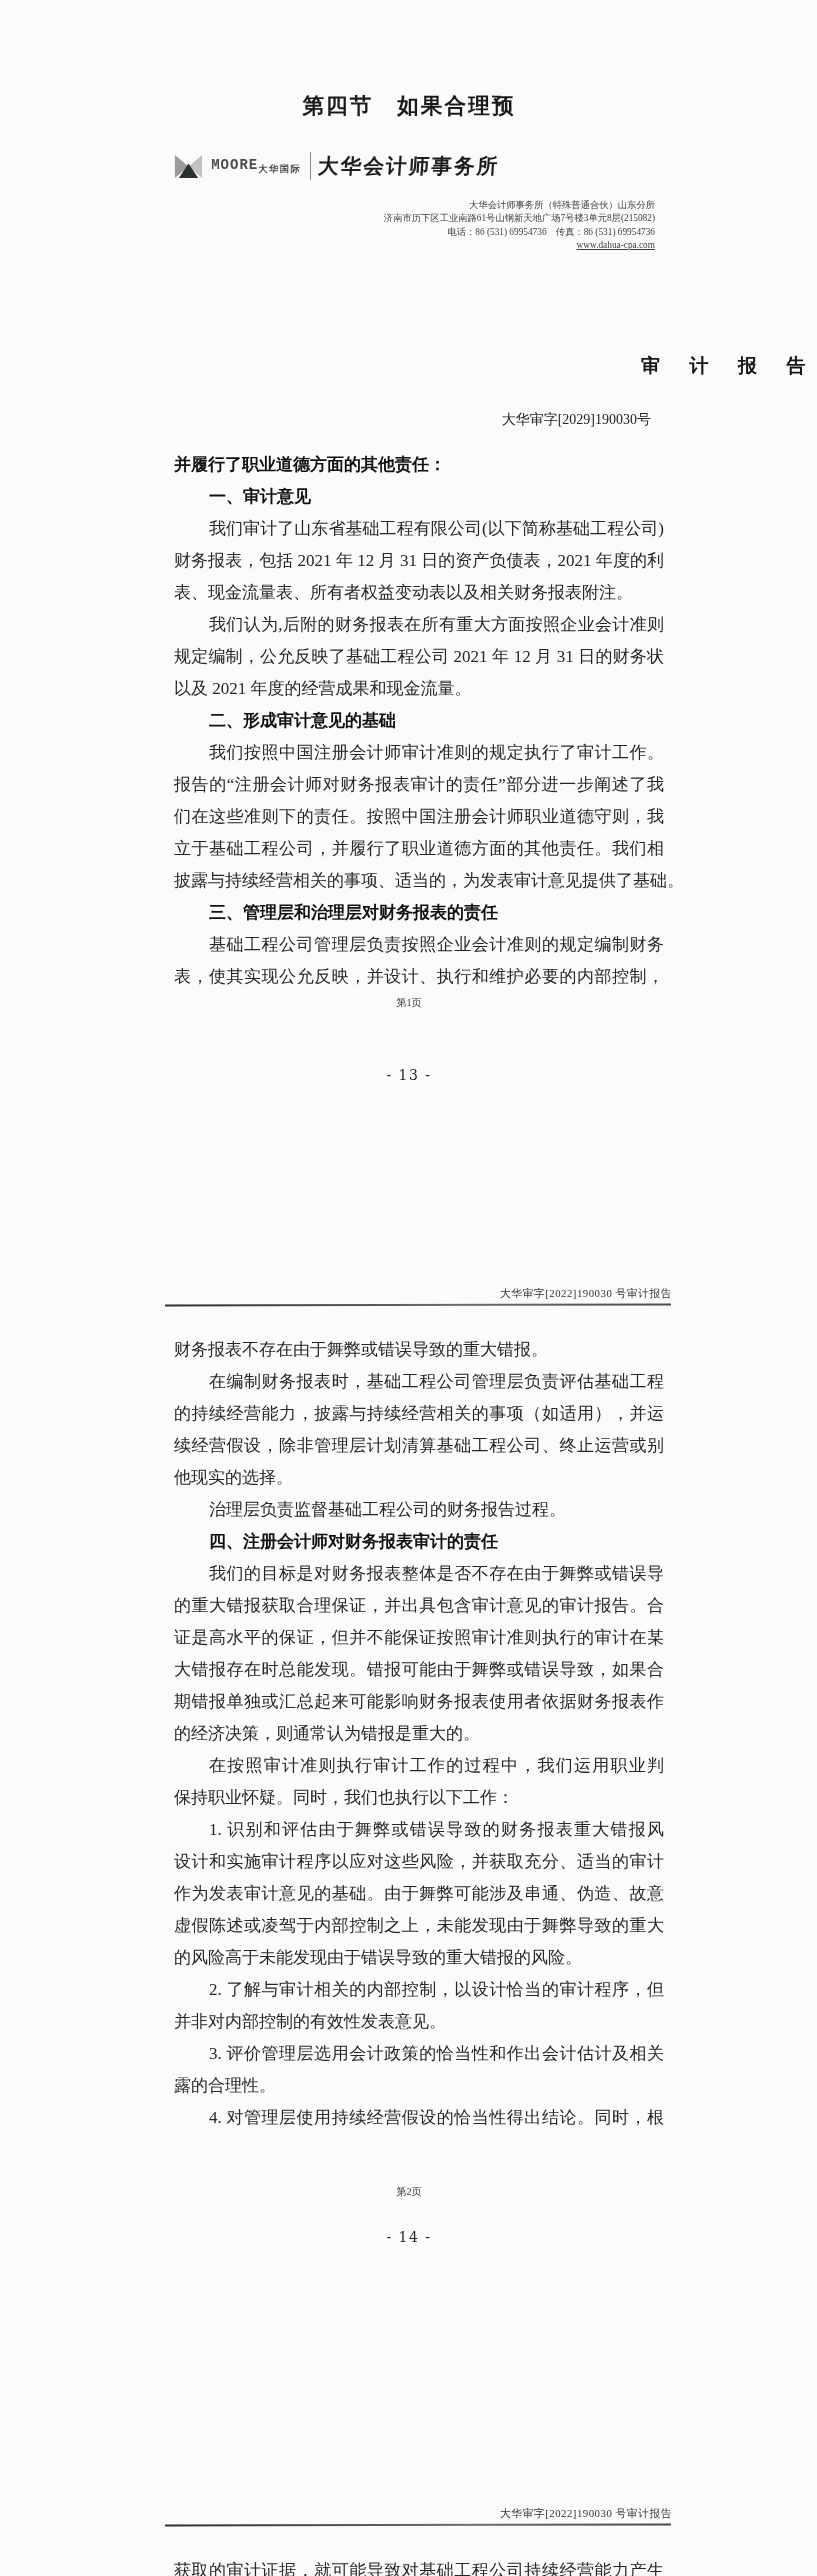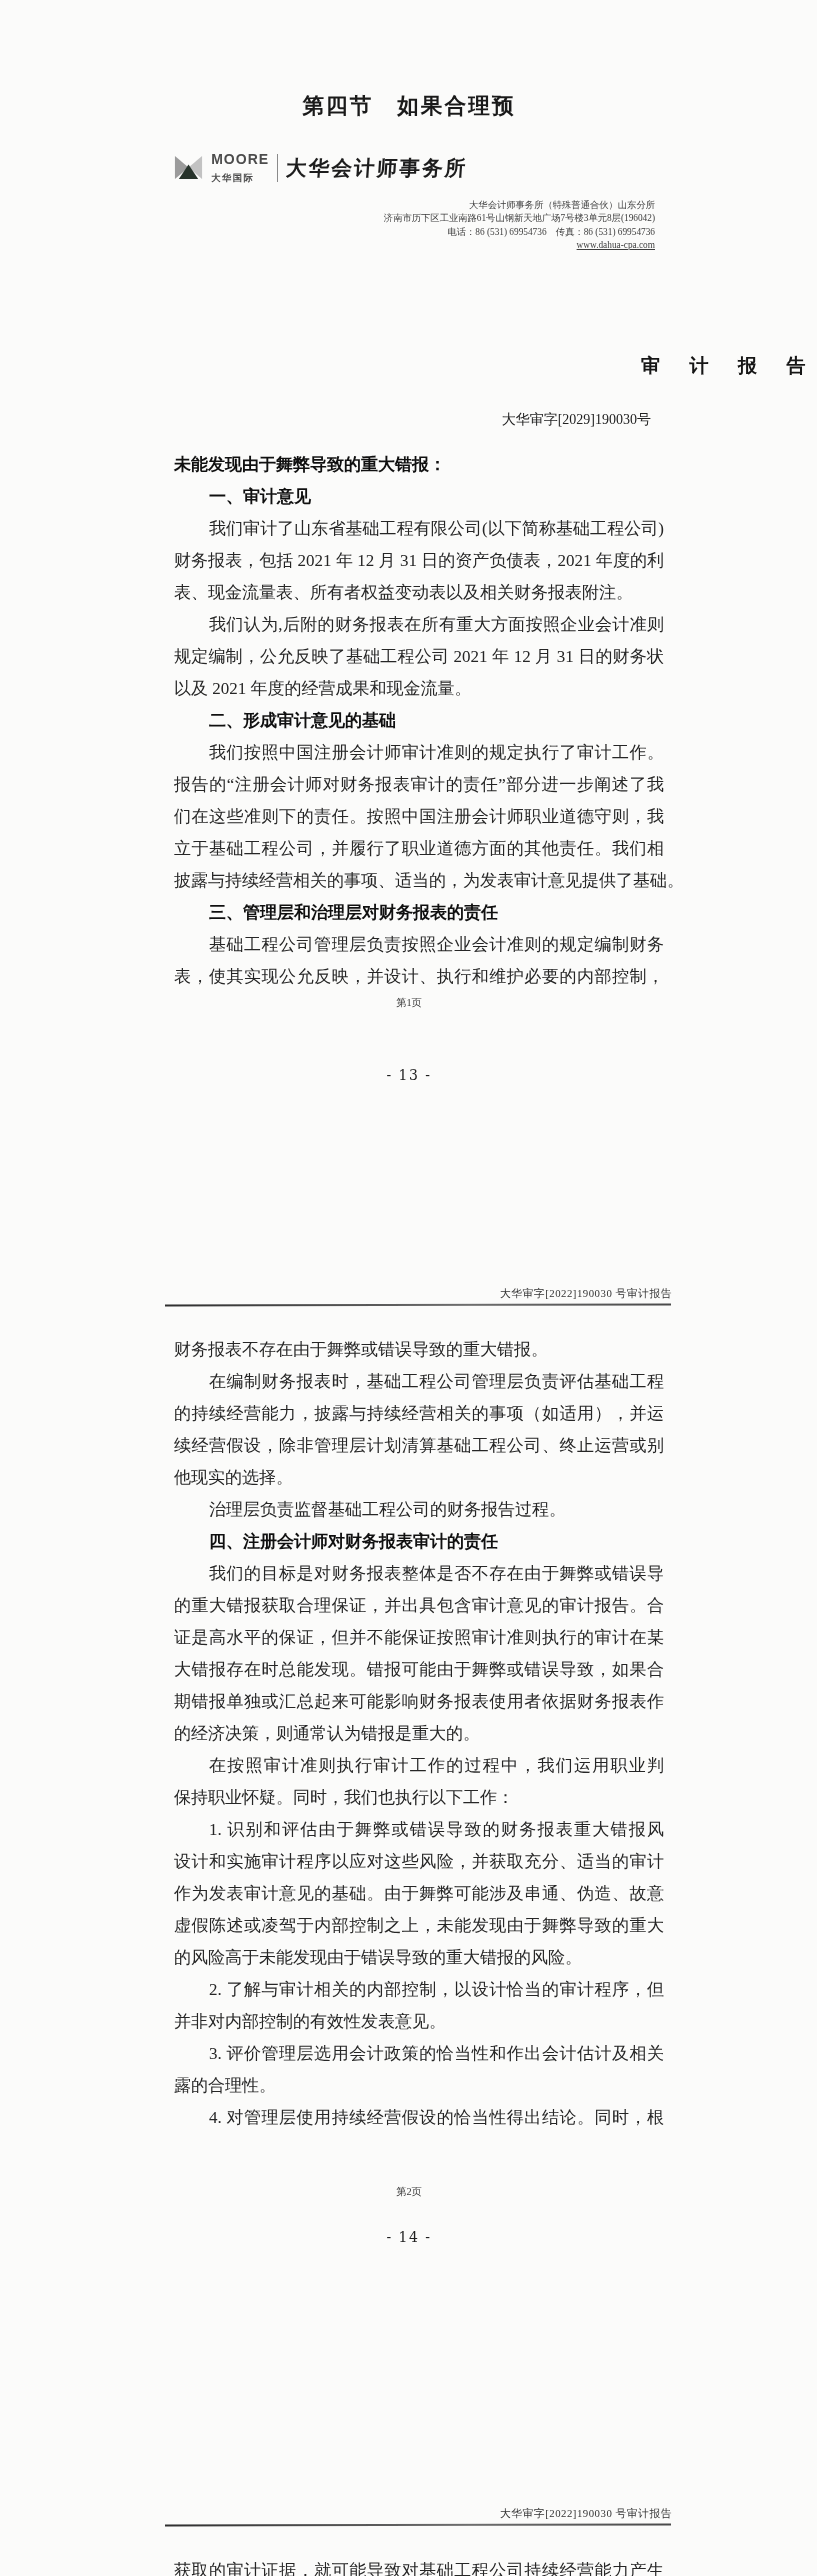--- a/index.html
+++ b/index.html
@@ -9,22 +9,22 @@
     font-family:"Liberation Serif","DejaVu Serif",serif;
     overflow:hidden;
   }
   .abs{position:absolute}
   
   #section-title{top:91px;left:0;width:100%;text-align:center;
     font-size:21.6px;font-weight:bold;color:#1a1a1a;letter-spacing:2.1px}
   
   #logo-row{top:152px;left:174px;display:flex;align-items:center;gap:8.2px}
   #logo-mark{width:29px;height:27px;display:block}
-  #logo-word{display:flex;flex-direction:column;line-height:1.05;
-    font-family:Liberation Sans, sans-serif;color:#4c4c4c}
+  #logo-word{display:flex;flex-direction:row;line-height:1.05;
+    font-family:Liberation Mono, monospace;color:#4c4c4c}
   #logo-word .en{font-size:14px;font-weight:bold;letter-spacing:1px}
   #logo-word .cn{font-size:9.3px;font-weight:bold;letter-spacing:1.5px;margin-top:7px}
   #logo-divider{width:0.5px;height:28px;background:#8a8a8a}
   #firm-calligraphy{font-size:20.6px;font-weight:bold;color:#1d1d1d;
     letter-spacing:2.1px;transform:skewX(-4deg)}
   #address-block{top:199px;right:163px;text-align:right;color:#3d3d3d}
   #address-block .ln{font-size:9.3px;line-height:13.4px;height:13.4px}
   #address-block .u{text-decoration:underline}
   
   #report-title{top:353px;left:0;width:100%;text-align:right;
@@ -59,30 +59,30 @@
   </svg>
   <div id="logo-word">
     <span class="en">MOORE</span>
     <span class="cn">大华国际</span>
   </div>
   <div id="logo-divider"></div>
   <div id="firm-calligraphy">大华会计师事务所</div>
 </div>
 <div class="abs" id="address-block">
     <div class="ln">大华会计师事务所（特殊普通合伙）山东分所</div>
-    <div class="ln">济南市历下区工业南路61号山钢新天地广场7号楼3单元8层(196042)</div>
+    <div class="ln">济南市历下区工业南路61号山钢新天地广场7号楼3单元8层(215082)</div>
     <div class="ln">电话：86 (531) 69954736　传真：86 (531) 69954736</div>
     <div class="ln u">www.dahua-cpa.com</div>
   </div>
 
 <div class="abs" id="report-title">审 计 报 告</div>
 <div class="abs" id="report-no">大华审字[2029]190030号</div>
 
 <div class="abs body-col" style="top:449px">
-    <div class="ln hd">未能发现由于舞弊导致的重大错报：</div>
+    <div class="ln hd">并履行了职业道德方面的其他责任：</div>
     <div class="ln hd ind">一、审计意见</div>
     <div class="ln ind j">我们审计了山东省基础工程有限公司(以下简称基础工程公司)</div>
     <div class="ln j">财务报表，包括 2021 年 12 月 31 日的资产负债表，2021 年度的利润</div>
     <div class="ln">表、现金流量表、所有者权益变动表以及相关财务报表附注。</div>
     <div class="ln ind j">我们认为,后附的财务报表在所有重大方面按照企业会计准则的</div>
     <div class="ln j">规定编制，公允反映了基础工程公司 2021 年 12 月 31 日的财务状况</div>
     <div class="ln">以及 2021 年度的经营成果和现金流量。</div>
     <div class="ln hd ind">二、形成审计意见的基础</div>
     <div class="ln ind j">我们按照中国注册会计师审计准则的规定执行了审计工作。审计</div>
     <div class="ln j">报告的“注册会计师对财务报表审计的责任”部分进一步阐述了我</div>

